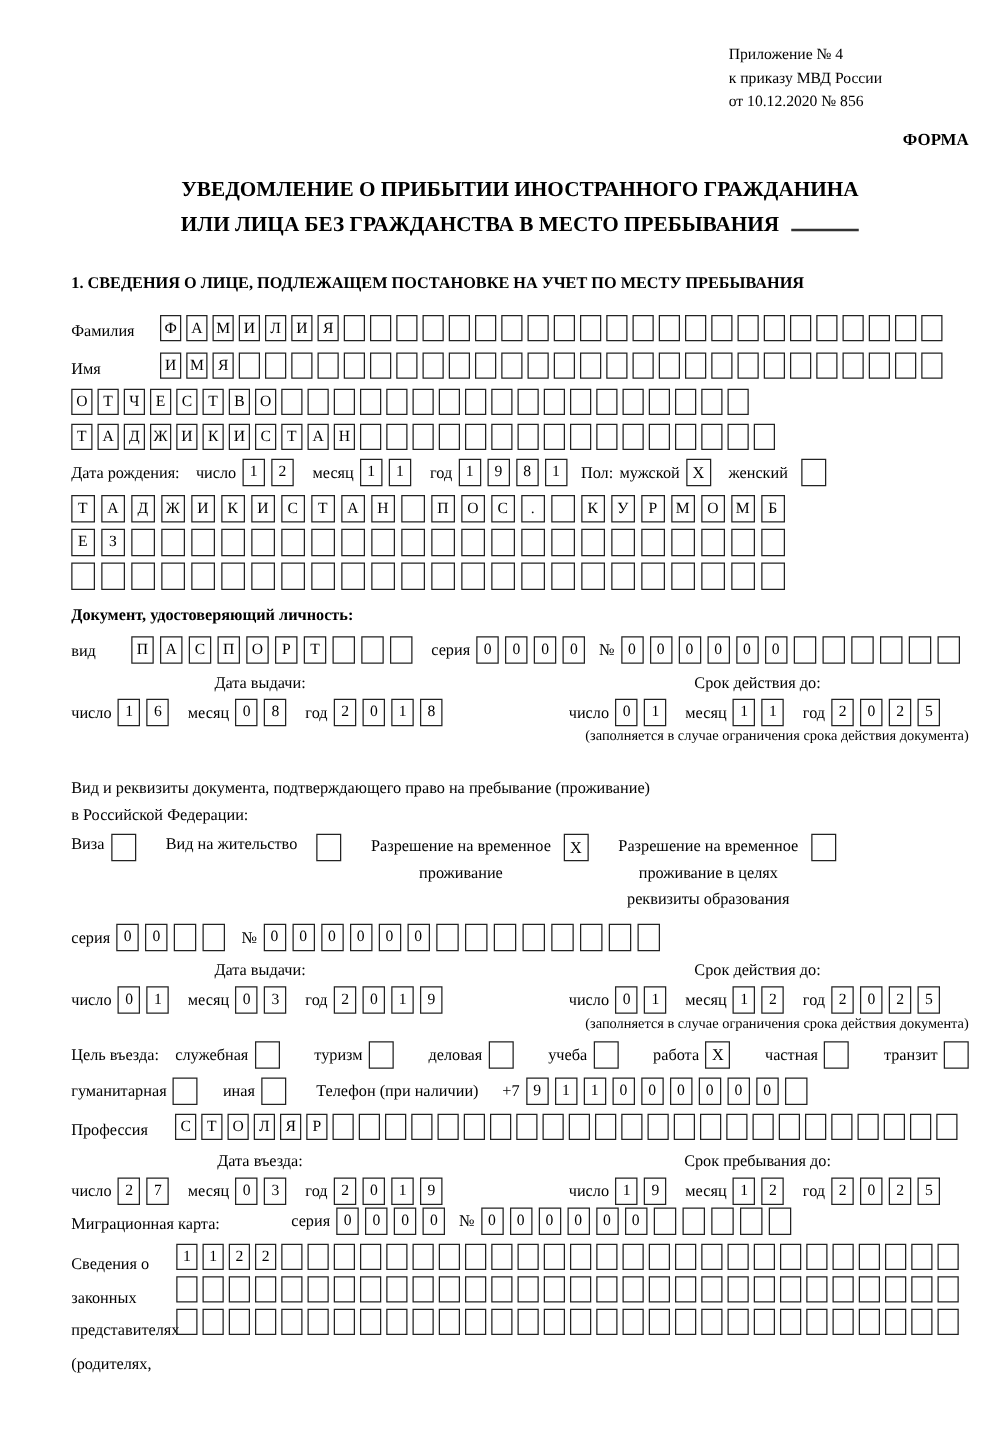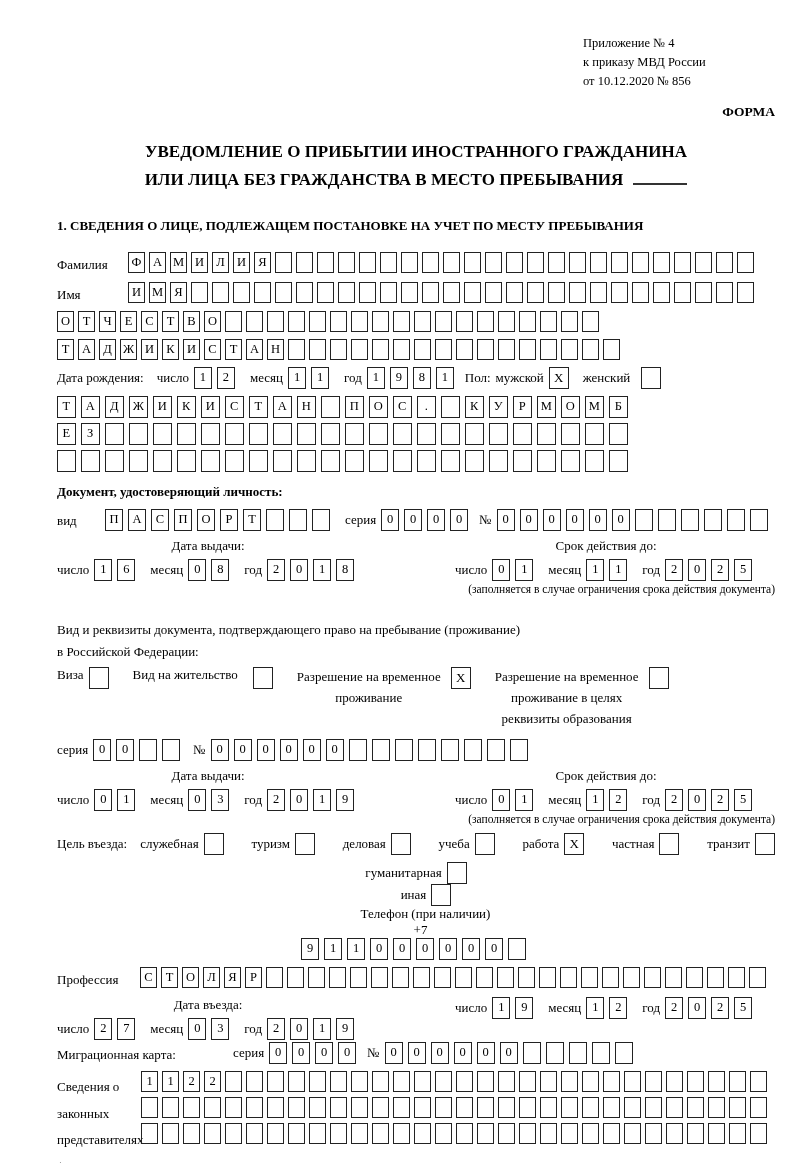--- a/index.html
+++ b/index.html
@@ -36,21 +36,21 @@
   .dcol{flex:0 0 398px;} .dcol.r{flex:1;}
   .dinner{display:inline-block;text-align:center;}
   .dhead{margin-bottom:5px;}
   .dline{display:flex;align-items:center;text-align:left;}
   .footnote{text-align:right;font-size:11.5px;margin:1px 0 8px 0;}
   .intro{line-height:1.7;margin-bottom:4px;margin-top:24px;}
   .opt-row{margin-bottom:10px;}
   .ocol{text-align:center;line-height:1.6;flex:0 0 auto;}
   .pair{display:flex;align-items:center;gap:5px;flex:0 0 auto;}
   .purpose-flex{display:flex;flex:1;justify-content:space-between;align-items:center;margin-left:8px;}
-  .line2{flex-direction:column;}
+  .line2{}
 </style>
 </head>
 <body>
 
 <div class="page">
 
   <div class="ref">
       <div>Приложение № 4</div>
       <div>к приказу МВД России</div>
       <div>от 10.12.2020 № 856</div>
@@ -619,20 +619,21 @@
                 <span class="cell md">2</span>
                 <span class="cell md">0</span>
                 <span class="cell md">1</span>
                 <span class="cell md">9</span>
               </span>
           </div>
         </div>
       </div>
       <div class="dcol r">
         <div class="dinner">
+          <div class="dhead">Срок пребывания до:</div>
           <div class="dline">
             <span class="dlbl">число</span>
             <span class="cells mrg">
                 <span class="cell md">1</span>
                 <span class="cell md">9</span>
               </span>
             <span class="dlbl">месяц</span>
             <span class="cells mrg">
                 <span class="cell md">1</span>
                 <span class="cell md">2</span>

